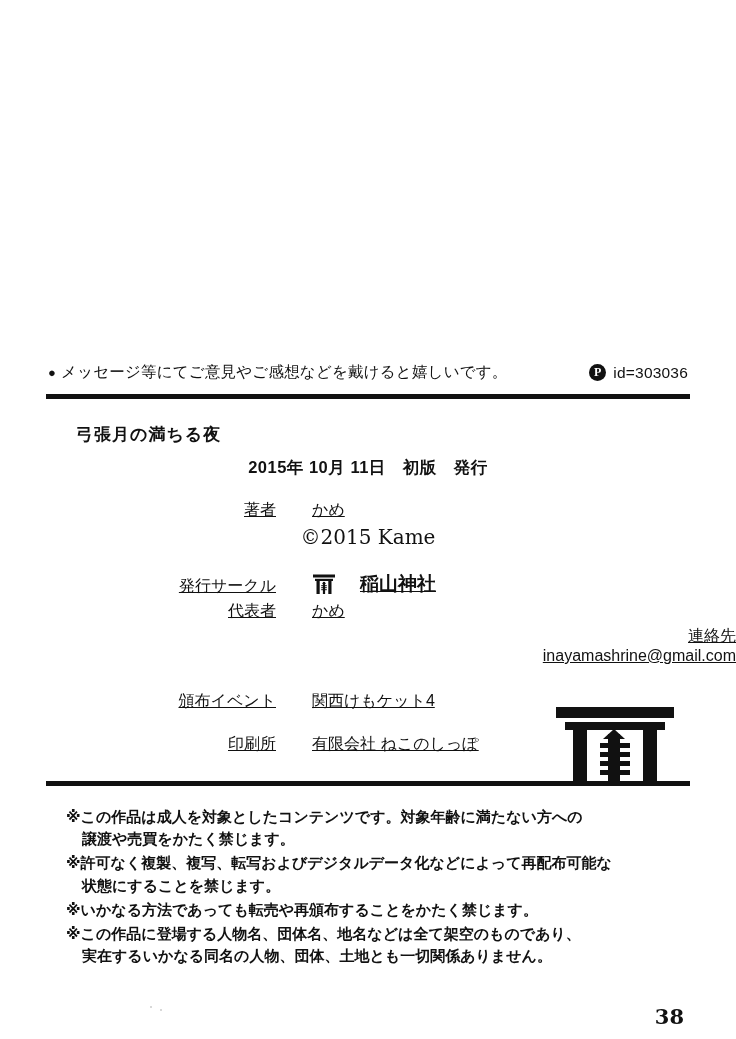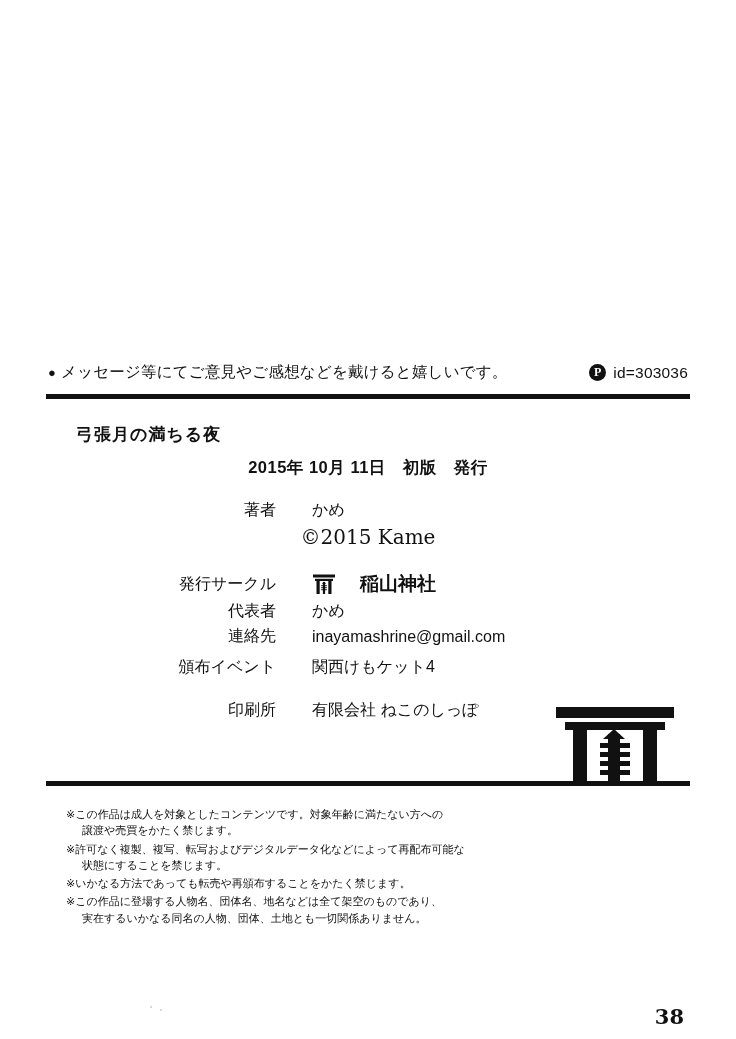--- a/index.html
+++ b/index.html
@@ -99,23 +99,24 @@
 
   
   .credits {
     position: absolute;
     left: 0;
     right: 0;
     top: 500px;
   }
   .cred-row {
     display: flex;
-    align-items: center;
+    align-items: flex-end;
     font-size: 16px;
     margin-bottom: 4px;
+    text-decoration: underline;
   }
   .cred-label {
     width: 276px;
     text-align: right;
     padding-right: 0;
     font-size: 16px;
     white-space: nowrap;
   }
   .cred-value {
     padding-left: 36px;
@@ -125,21 +126,21 @@
   .center-line {
     text-align: center;
     font-size: 20px;
     font-family: "DejaVu Serif", "Liberation Serif", serif;
   }
 
   .row-author   { margin-top: 0px; }
   .row-copy     { margin-top: 2px; margin-bottom: 22px; }
   .row-circle   { margin-top: 0px; }
   .row-rep      { margin-top: 4px; }
-  .row-contact  { margin-top: 4px; margin-bottom: 10px; }
+  .row-contact  { margin-top: 4px; margin-bottom: 26px; flex-direction: column; }
   .row-event    { margin-top: 4px; margin-bottom: 22px; }
   .row-printer  { margin-top: 0px; }
 
   .circle-value {
     display: flex;
     align-items: center;
     gap: 24px;
     font-weight: bold;
     font-size: 19px;
     font-family: "DejaVu Serif", "Liberation Serif", serif;
@@ -154,23 +155,23 @@
     width: 118px;
     height: 80px;
   }
 
   
   .notices {
     position: absolute;
     left: 66px;
     right: 50px;
     top: 806px;
-    font-size: 11px;
+    font-size: 15px;
     line-height: 1.48;
-    font-weight: normal;
+    font-weight: bold;
   }
   .notice-item { margin-bottom: 2px; }
   .notice-line2 { padding-left: 16px; display: block; }
 
   
   .page-number {
     position: absolute;
     right: 52px;
     top: 1004px;
     font-size: 21px;

